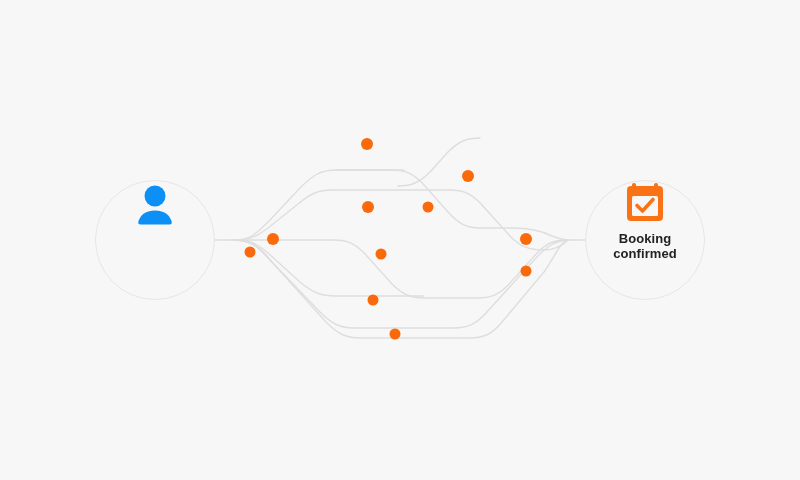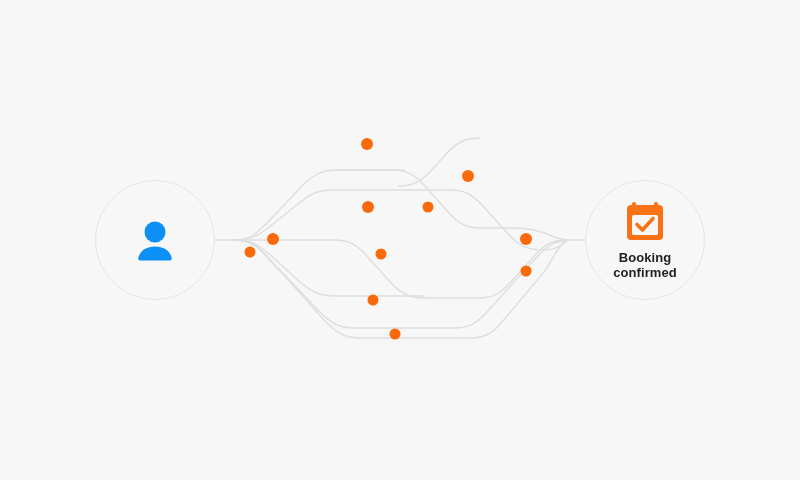--- a/index.html
+++ b/index.html
@@ -30,21 +30,21 @@
   }
   .node-circle {
     position: absolute;
     border-radius: 50%;
     background: #f7f7f7;
     border: 1px solid #e6e6e6;
     box-sizing: border-box;
     display: flex;
     flex-direction: column;
     align-items: center;
-    justify-content: center;
+    justify-content: flex-start;
   }
   #user-node {
     left: 95px;
     top: 180px;
     width: 120px;
     height: 120px;
   }
   #booking-node {
     left: 585px;
     top: 180px;

